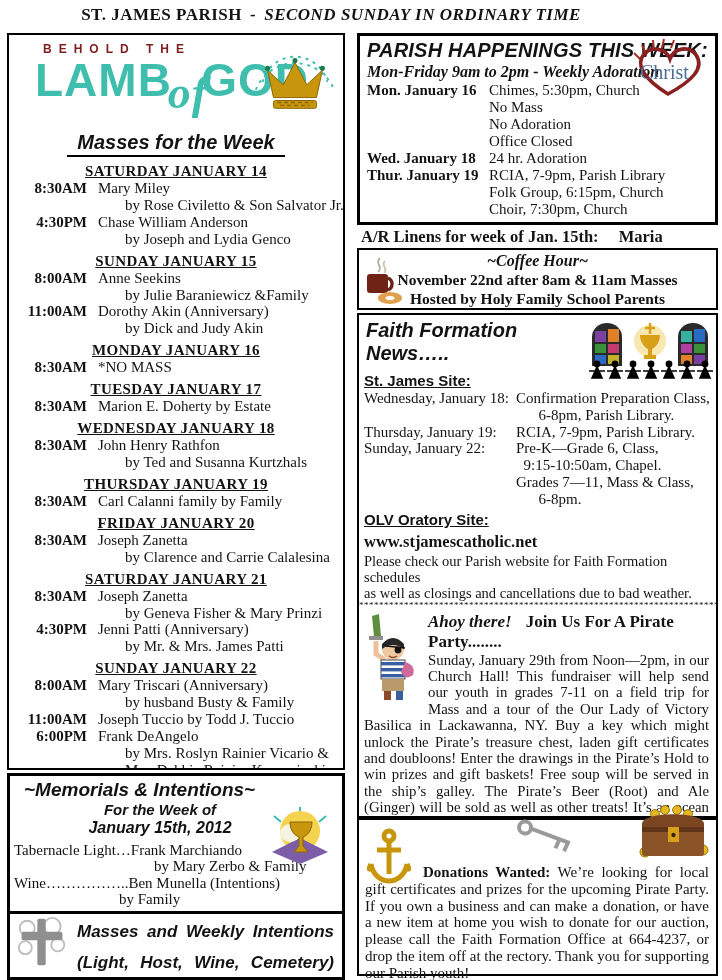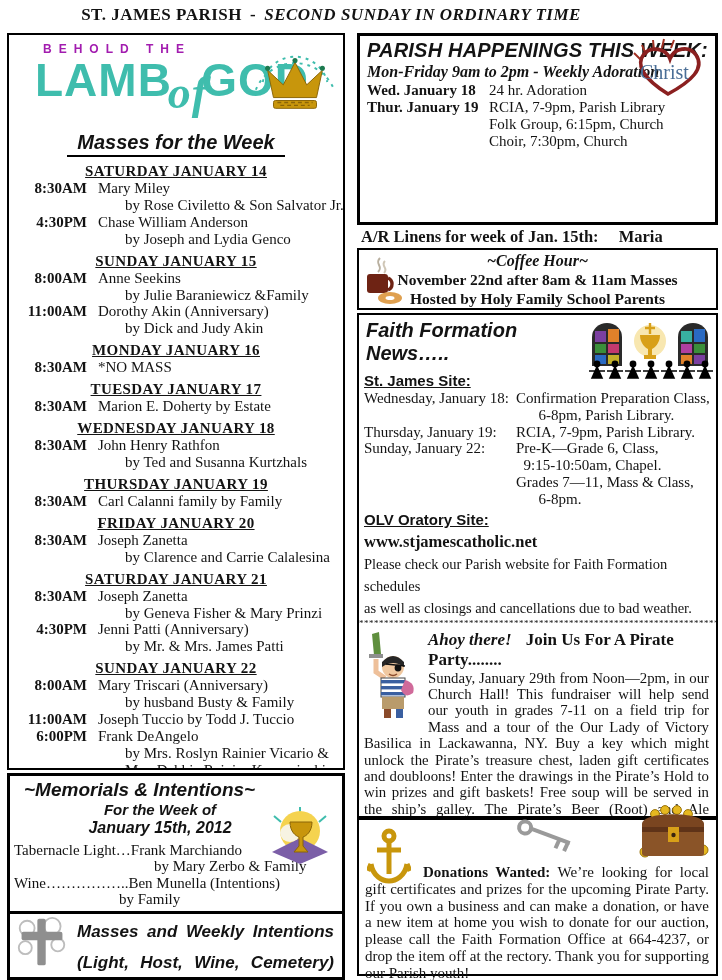--- a/index.html
+++ b/index.html
@@ -8,21 +8,21 @@
   section{position:absolute;background:#fff;overflow:hidden;box-sizing:border-box;}
   svg{display:block;}
   .it{font-style:italic;}
   
   #header{position:absolute;top:5px;left:0;width:662px;text-align:center;
           font-size:17px;font-weight:bold;letter-spacing:.5px;}
   #header .sep{margin:0 8px;}
   
   #box-masses{left:7px;top:33px;width:338px;height:737px;border:2px solid #000;}
   #logo{position:relative;height:96px;}
-  .behold{position:absolute;left:34px;top:7px;color:#a21caf;font-family:"Liberation Sans",sans-serif;
+  .behold{position:absolute;left:34px;top:7px;color:#7f1d1d;font-family:"Liberation Sans",sans-serif;
           font-weight:900;font-size:12px;letter-spacing:7px;}
   .lambline{position:absolute;left:26px;top:18px;color:#3fbdad;font-family:"Liberation Sans",sans-serif;
             font-weight:900;font-size:46px;letter-spacing:1px;white-space:nowrap;}
   .of{font-family:"Liberation Serif",serif;font-style:italic;font-weight:bold;font-size:46px;
       position:relative;top:12px;margin:0 -7px 12px -4px;}
   .crown{position:absolute;right:4px;top:4px;width:88px;height:80px;}
   #masses-heading{text-align:center;margin-top:0;}
   #masses-heading span{display:inline-block;font-family:"Liberation Sans",sans-serif;font-weight:900;
           font-style:italic;font-size:20px;border-bottom:2.5px solid #000;padding:0 10px 1px;}
   #masses-list{padding-top:1px;}
@@ -71,21 +71,21 @@
                font-size:20px;padding:4px 0 0 7px;width:240px;}
   .windows{position:absolute;right:3px;top:4px;width:126px;height:60px;}
   #faith-sites{margin-top:7px;}
   .site-heading{font-family:"Liberation Sans",sans-serif;font-weight:bold;font-size:15px;
                 text-decoration:underline;padding-left:5px;line-height:18px;margin-top:3px;}
   .faith-row{display:flex;font-size:15px;line-height:16.8px;}
   .faith-label{width:152px;flex:none;padding-left:5px;}
   .faith-lines{flex:1;}
   .f-line{white-space:pre-wrap;}
   .website{font-weight:bold;font-size:16.5px;padding:3px 0 0 5px;}
-  .web-note{font-size:14.5px;line-height:22px;padding:1px 4px 0 5px;white-space:pre-wrap;}
+  .web-note{font-size:14.5px;line-height:16px;padding:1px 4px 0 5px;white-space:pre-wrap;}
   .stars{text-align:center;font-size:9px;letter-spacing:.5px;line-height:9px;overflow:hidden;white-space:nowrap;}
   #pirate-sec{padding:2px 7px 0 5px;}
   .pirate{float:left;width:56px;height:90px;margin:2px 8px 0 0;}
   .pirate-head{font-size:17px;line-height:20px;padding-left:4px;}
   .ahoy{font-weight:bold;font-style:italic;}
   .invite{font-weight:bold;padding-left:10px;}
   .pirate-body{font-size:14.8px;line-height:16.4px;text-align:justify;}
   
   #box-donations{left:357px;top:818px;width:361px;height:158px;border:2px solid #000;overflow:visible;}
   .anchor{position:absolute;left:8px;top:8px;width:44px;height:58px;}
@@ -252,20 +252,29 @@
     <div class="hap-title">PARISH HAPPENINGS THIS WEEK:</div>
     <svg class="christ" viewBox="0 0 88 66">
       <g stroke="#a03022" stroke-width="2" fill="none">
         <path d="M8 16 L15 23 M16 8 L20 18 M27 3 L28 13 M38 2 L36 11 M48 3 L45 11"></path>
       </g>
       <path d="M44 22 C40 11 25 9 18 17 C9 28 18 42 42 57 C66 44 79 31 70 18 C63 8 48 11 44 22 Z" fill="none" stroke="#8b2020" stroke-width="3.6"></path>
       <text x="14" y="42" font-size="20" fill="#4a6e96" font-family="Liberation Serif,serif">Christ</text>
     </svg>
     <div class="hap-sub">Mon-Friday 9am to 2pm - Weekly Adoration</div>
     <div id="happenings-rows">
+        <div class="hap-row">
+          <div class="hap-label">Mon. January 16</div>
+          <div class="hap-lines">
+            <div class="hap-line">Chimes, 5:30pm, Church</div>
+            <div class="hap-line">No Mass</div>
+            <div class="hap-line">No Adoration</div>
+            <div class="hap-line">Office Closed</div>
+          </div>
+        </div>
         <div class="hap-row">
           <div class="hap-label">Wed. January 18</div>
           <div class="hap-lines">
             <div class="hap-line">24 hr. Adoration</div>
           </div>
         </div>
         <div class="hap-row">
           <div class="hap-label">Thur. January 19</div>
           <div class="hap-lines">
             <div class="hap-line">RCIA, 7-9pm, Parish Library</div>

